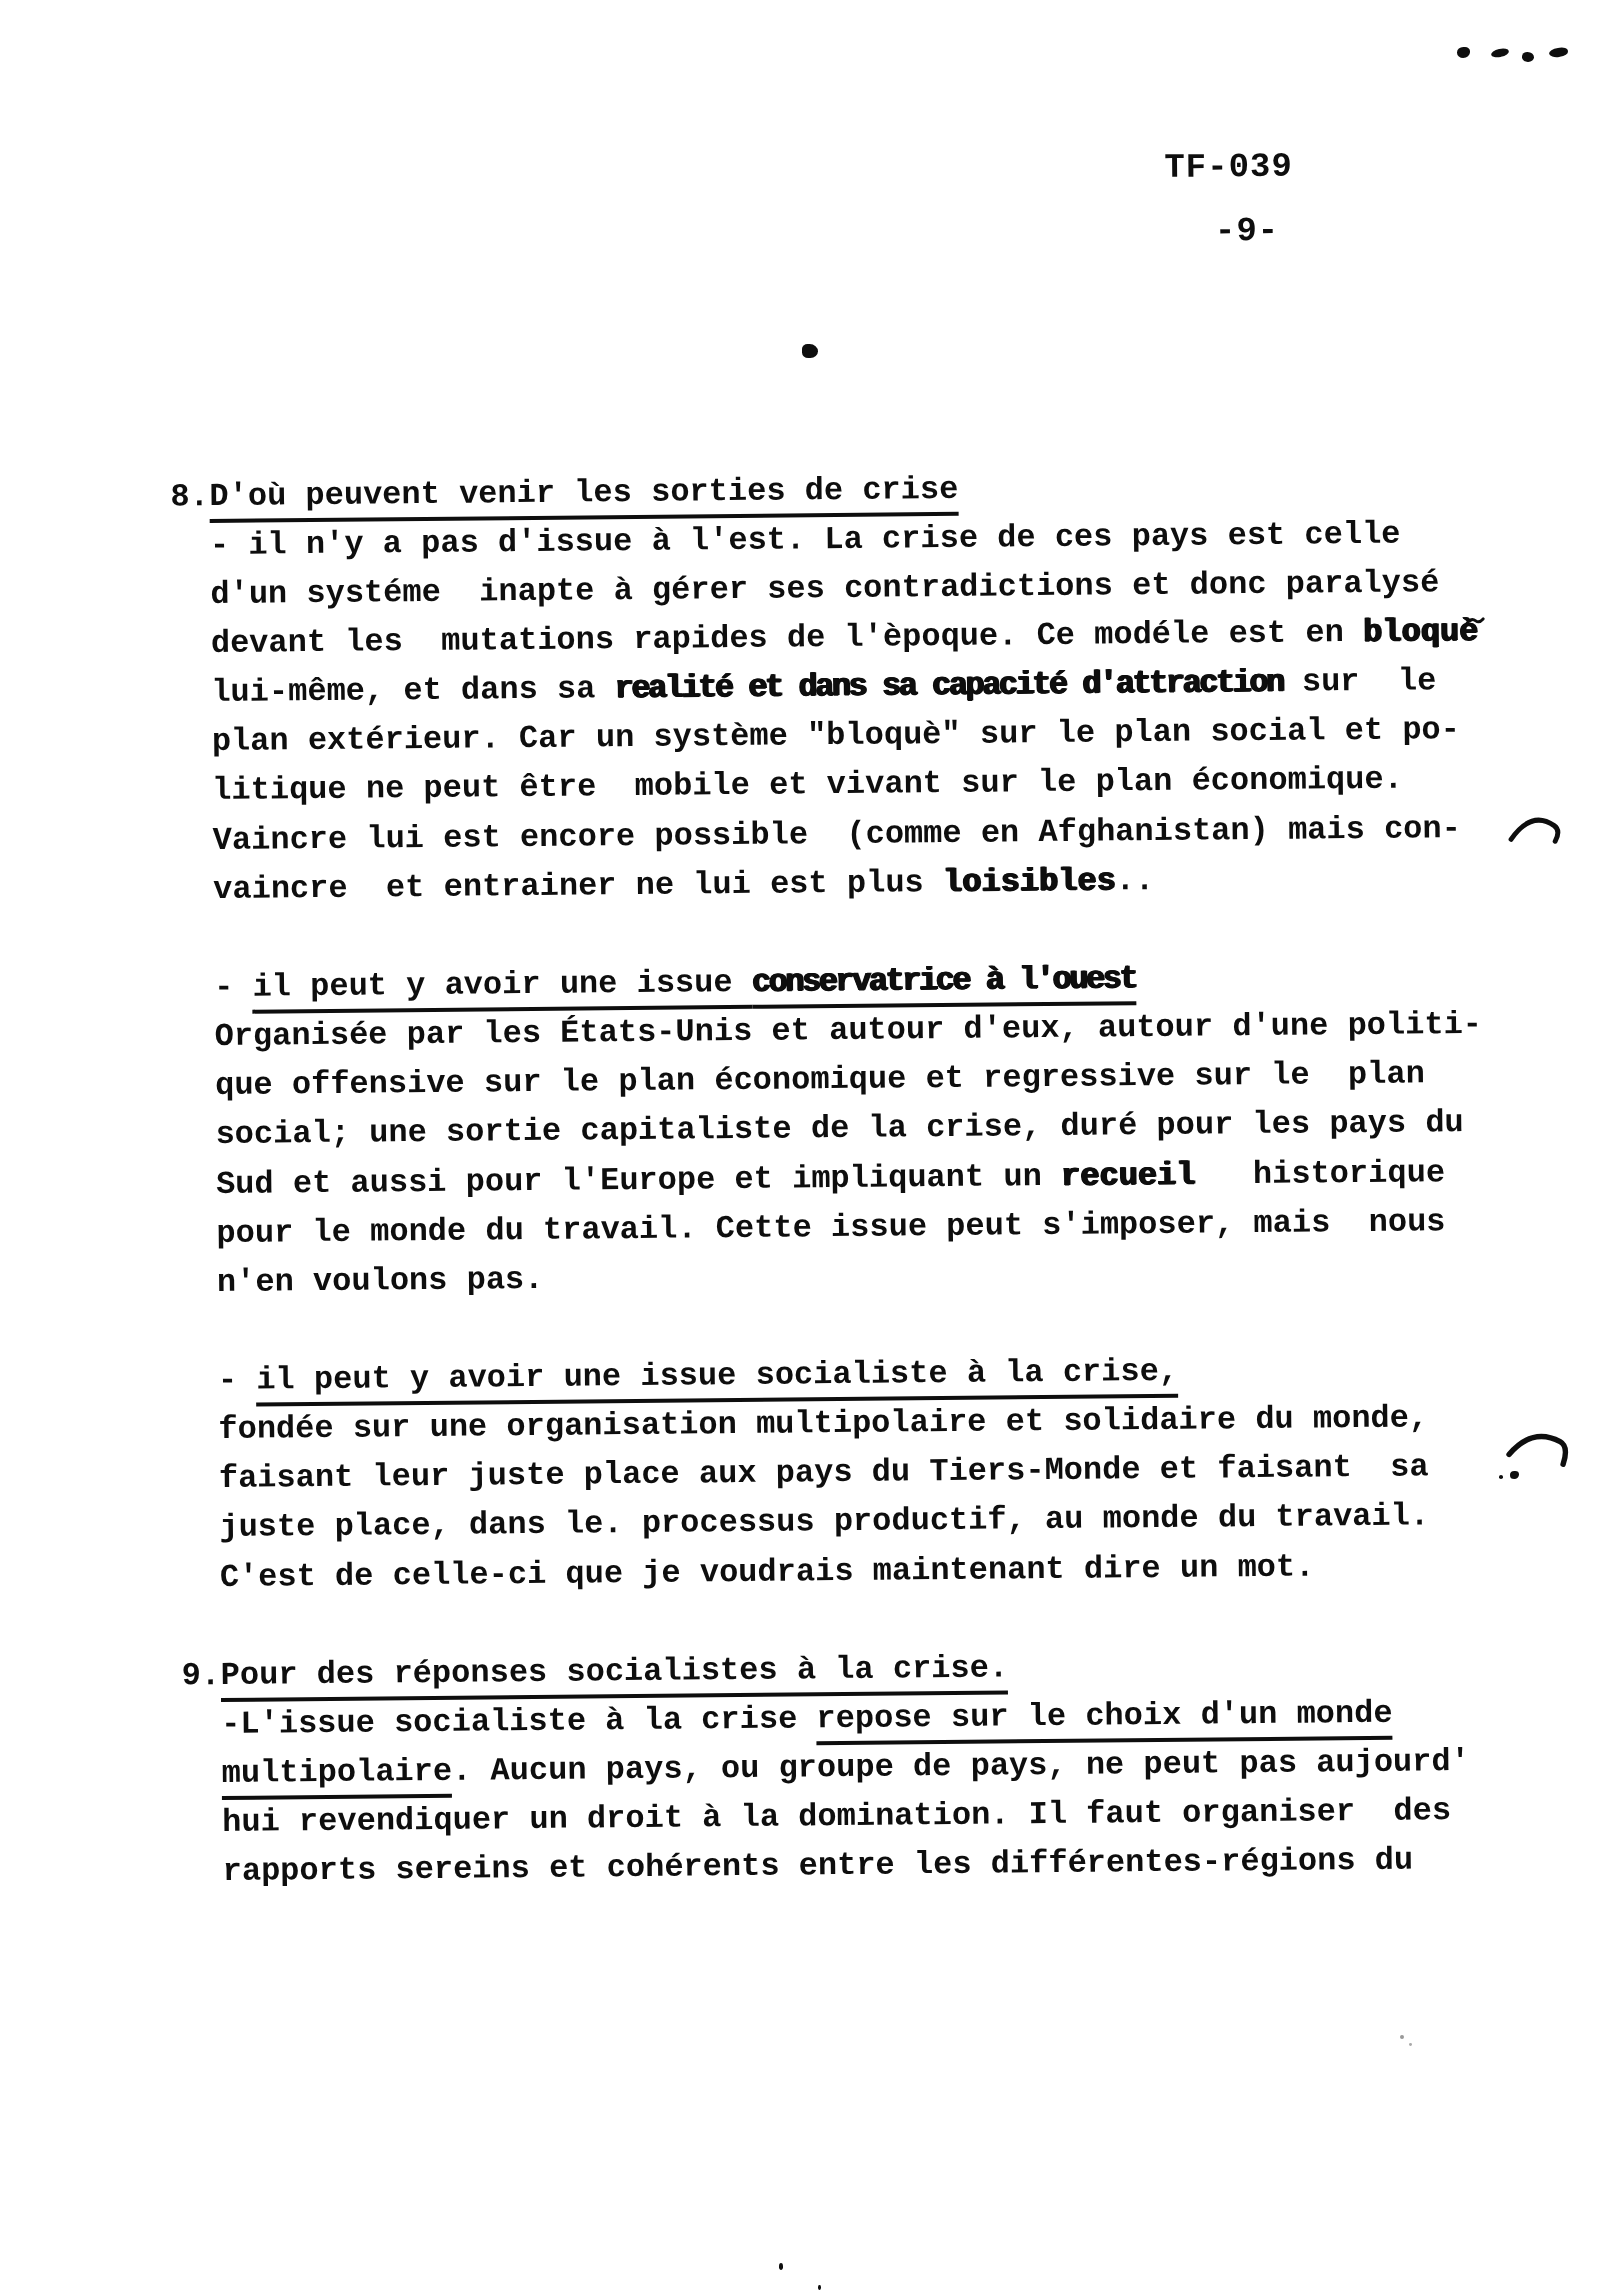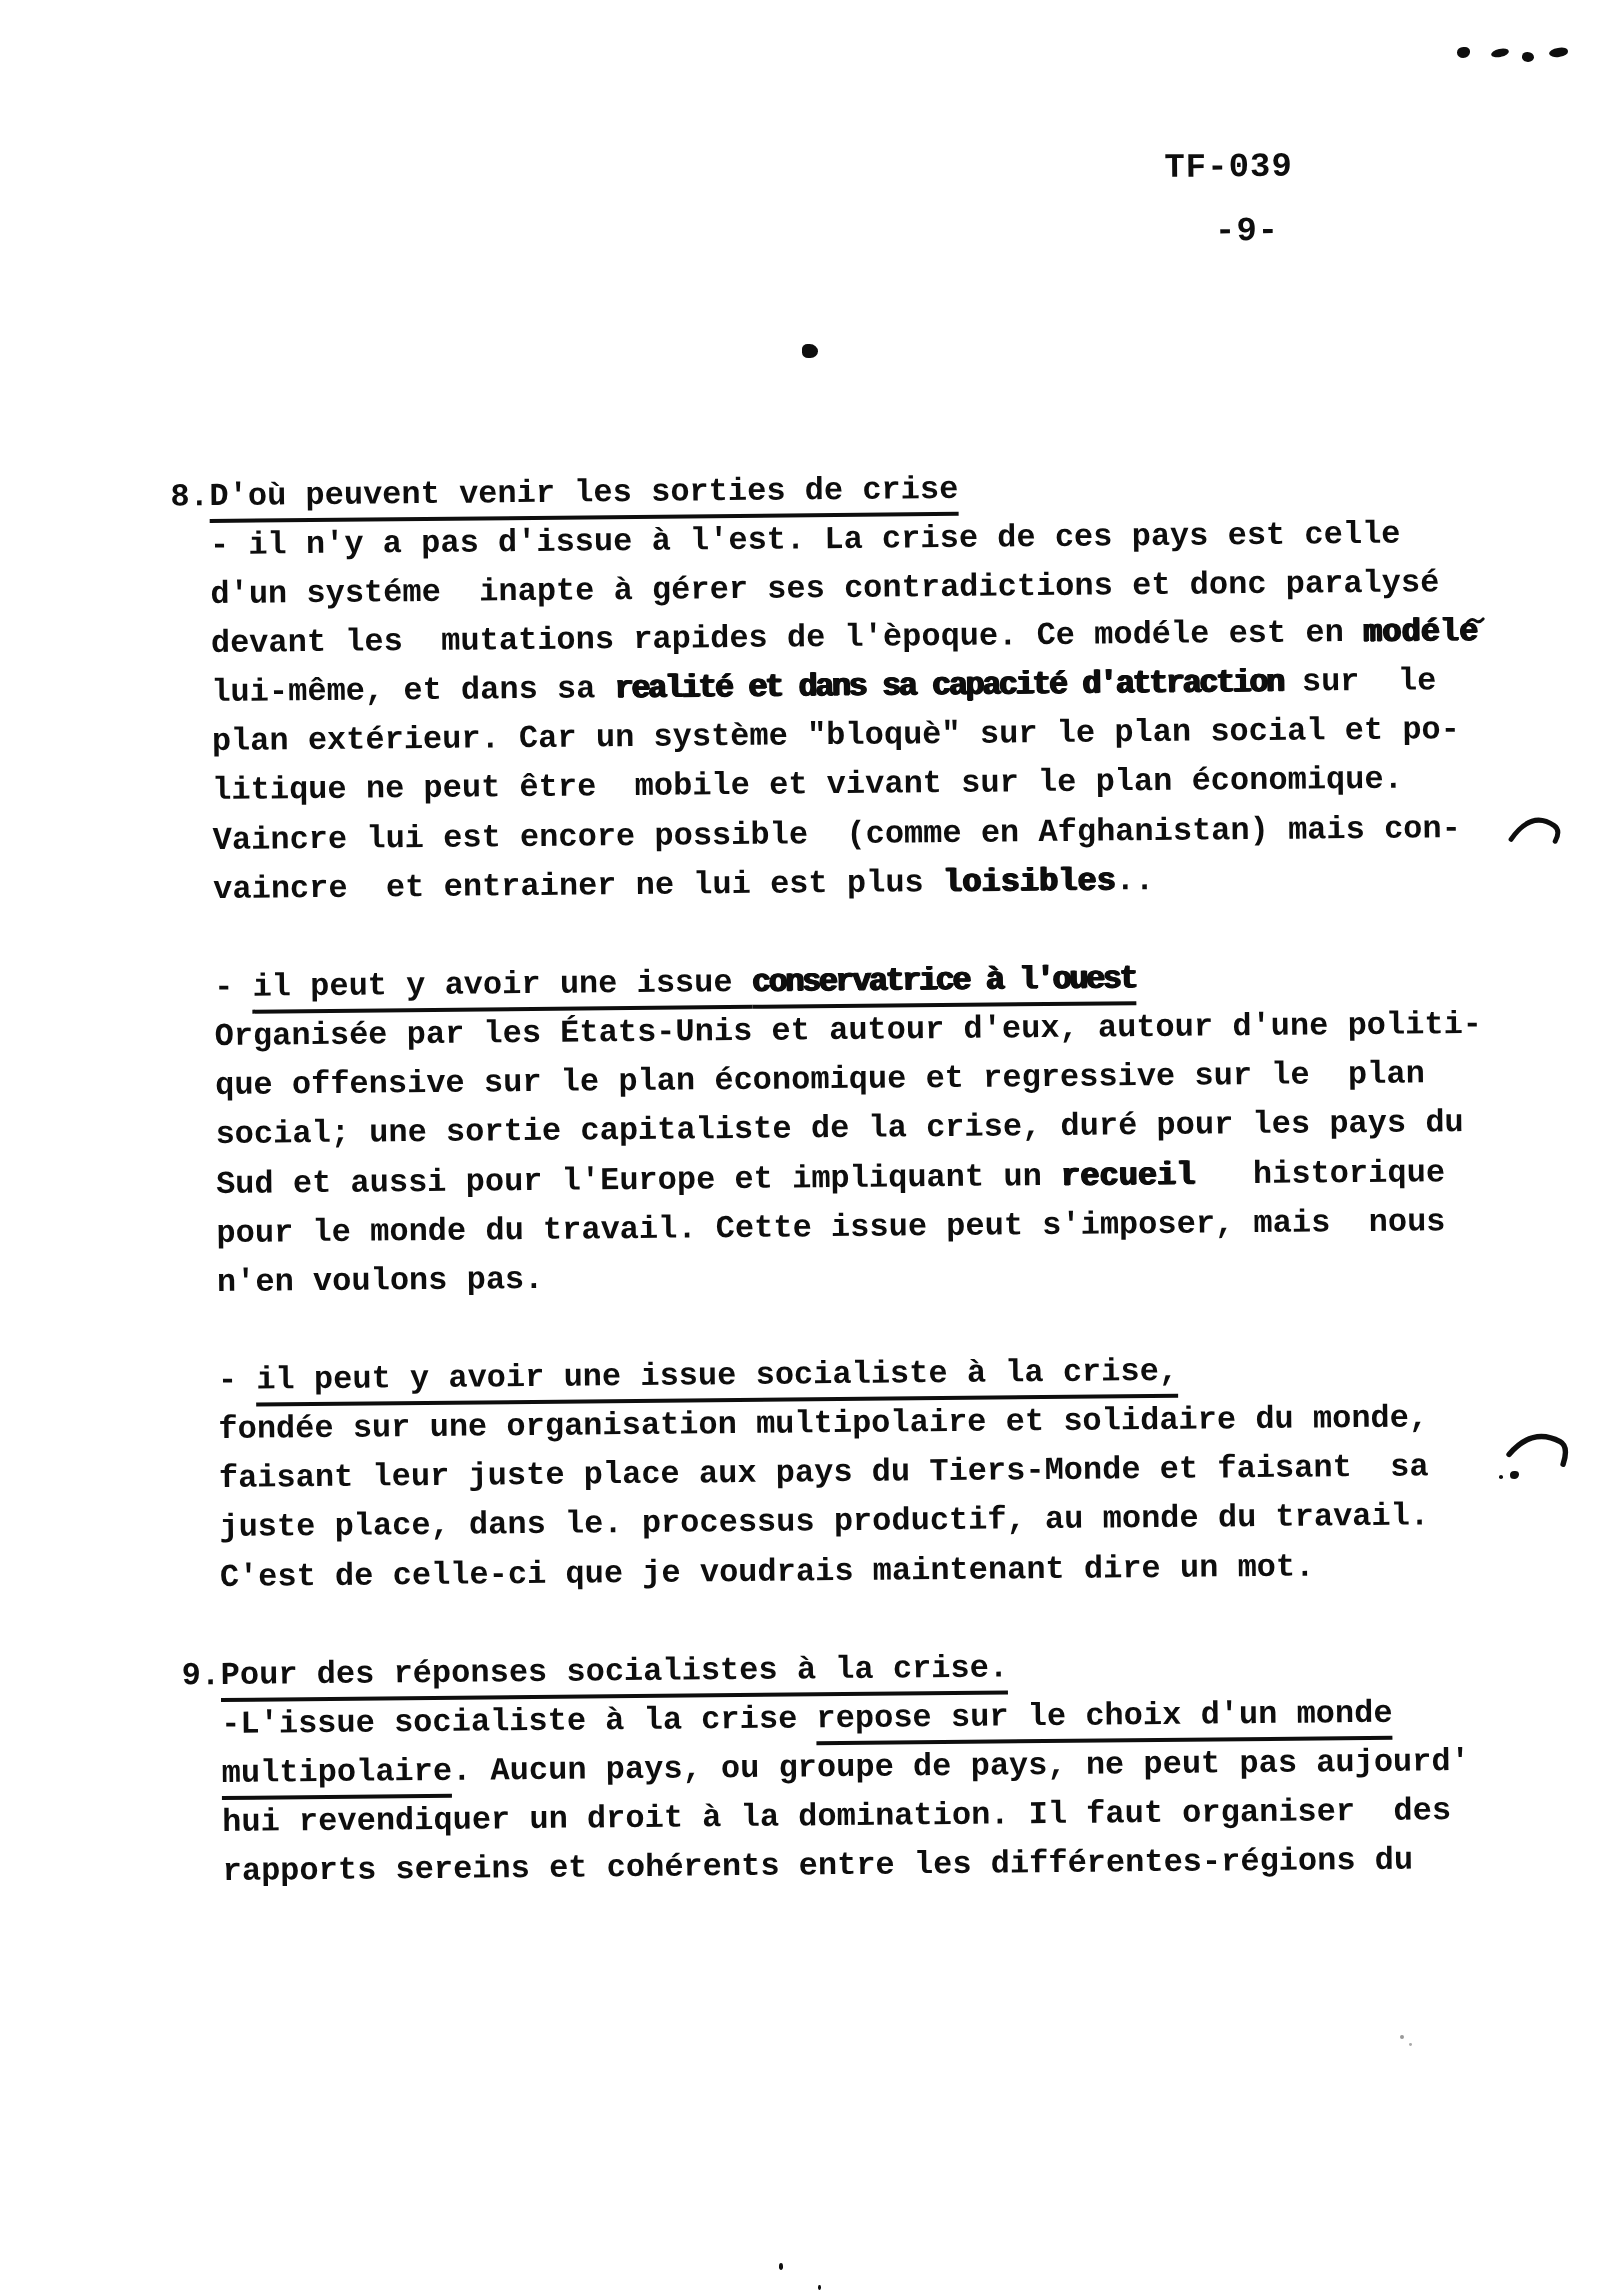--- a/index.html
+++ b/index.html
@@ -54,21 +54,21 @@
 
 <div class="page">
 
   <div class="content">
     <div class="hdr ref">TF-039</div>
     <div class="hdr pg">-9-</div>
     <div id="text-layer">
         <div class="row" style="top: 472px;"><span class="num">8.</span><span class="seg u">D'où peuvent venir les sorties de crise</span></div>
         <div class="row" style="top: 521px;"><span class="seg">- il n'y a pas d'issue à l'est. La crise de ces pays est celle</span></div>
         <div class="row" style="top: 570px;"><span class="seg">d'un systéme  inapte à gérer ses contradictions et donc paralysé</span></div>
-        <div class="row" style="top: 619px;"><span class="seg">devant les  mutations rapides de l'èpoque. Ce modéle est en </span><span class="seg s">modéle</span></div>
+        <div class="row" style="top: 619px;"><span class="seg">devant les  mutations rapides de l'èpoque. Ce modéle est en </span><span class="seg s">bloquè</span></div>
         <div class="row" style="top: 668px;"><span class="seg">lui-même, et dans sa </span><span class="seg s c">realité et dans sa capacité d'attraction</span><span class="seg"> sur  le</span></div>
         <div class="row" style="top: 717px;"><span class="seg">plan extérieur. Car un système "bloquè" sur le plan social et po-</span></div>
         <div class="row" style="top: 766px;"><span class="seg">litique ne peut être  mobile et vivant sur le plan économique.</span></div>
         <div class="row" style="top: 816px;"><span class="seg">Vaincre lui est encore possible  (comme en Afghanistan) mais con-</span></div>
         <div class="row" style="top: 865px;"><span class="seg">vaincre  et entrainer ne lui est plus </span><span class="seg s">loisibles</span><span class="seg">..</span></div>
         <div class="row" style="top: 963px;"><span class="seg">- </span><span class="seg u">il peut y avoir une issue </span><span class="seg u s c">conservatrice à l'ouest</span></div>
         <div class="row" style="top: 1012px;"><span class="seg">Organisée par les États-Unis et autour d'eux, autour d'une politi-</span></div>
         <div class="row" style="top: 1061px;"><span class="seg">que offensive sur le plan économique et regressive sur le  plan</span></div>
         <div class="row" style="top: 1110px;"><span class="seg">social; une sortie capitaliste de la crise, duré pour les pays du</span></div>
         <div class="row" style="top: 1160px;"><span class="seg">Sud et aussi pour l'Europe et impliquant un </span><span class="seg s">recueil</span><span class="seg">   historique</span></div>

